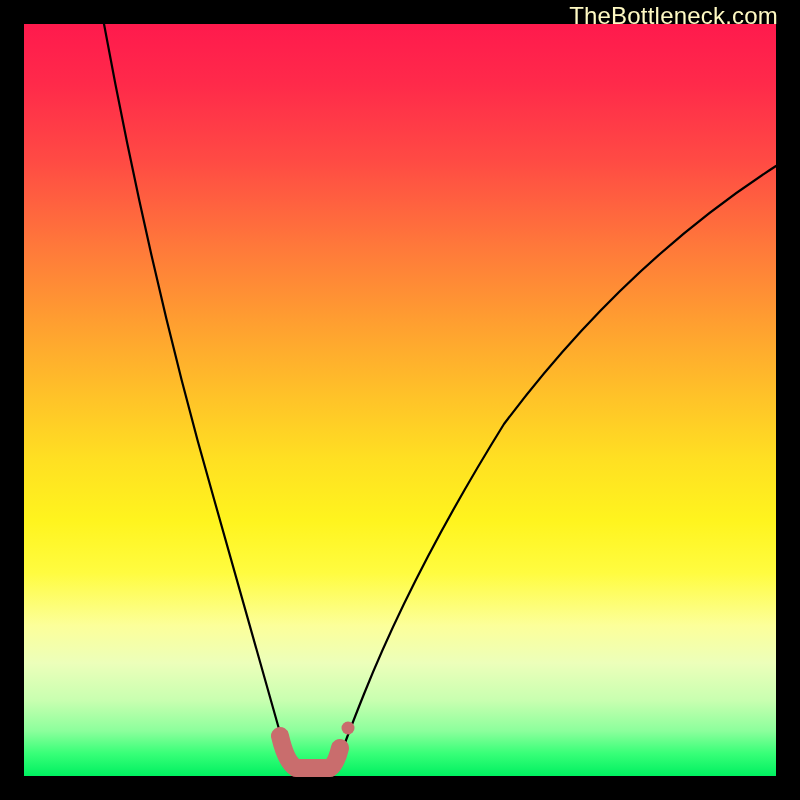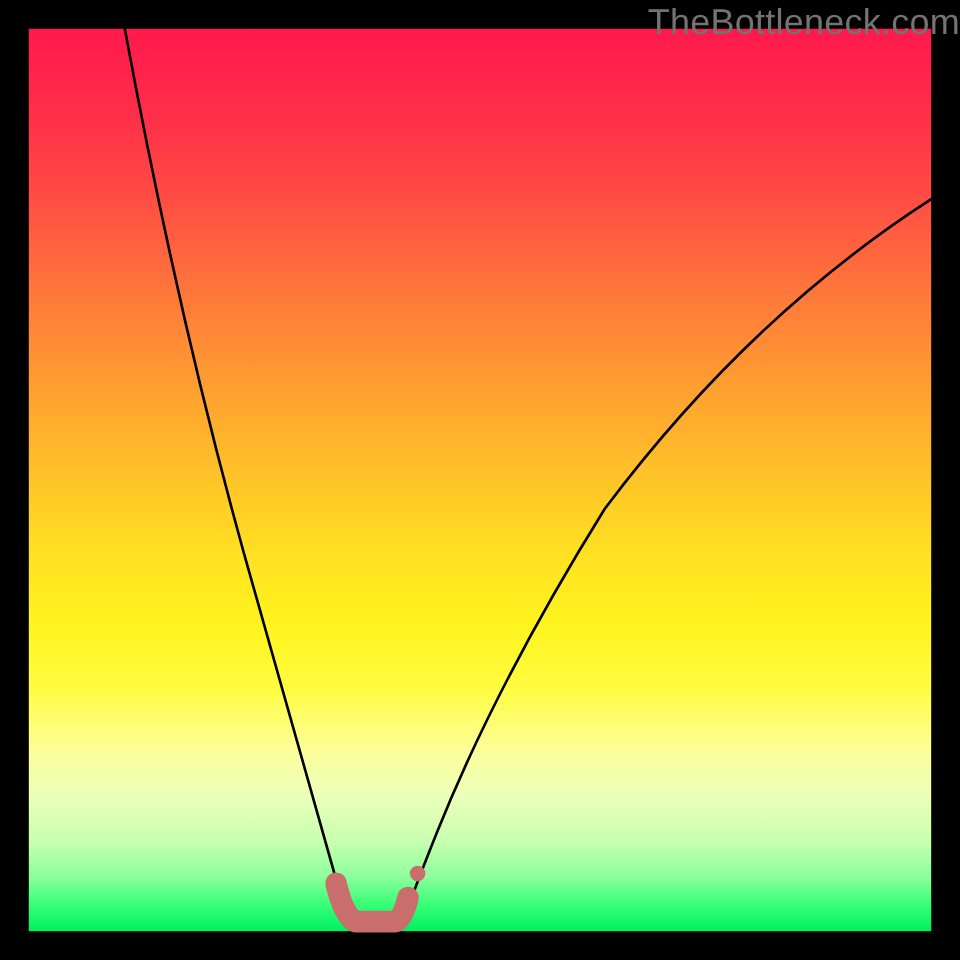--- a/index.html
+++ b/index.html
@@ -30,23 +30,23 @@
       #fcff9a 80%,
       #ecffba 85%,
       #c8ffb0 90%,
       #8cff9c 94%,
       #38ff78 97%,
       #00f060 100%);
   }
   .watermark {
     position: absolute;
     top: 2px;
-    right: 0;
-    color: #737373;
-    font-size: 30px;
+    right: 22px;
+    color: #fef9c3;
+    font-size: 24px;
     font-weight: 500;
     letter-spacing: 0.2px;
     z-index: 10;
     user-select: none;
   }
   svg.curve {
     position: absolute;
     left: 0;
     top: 0;
     width: 752px;

